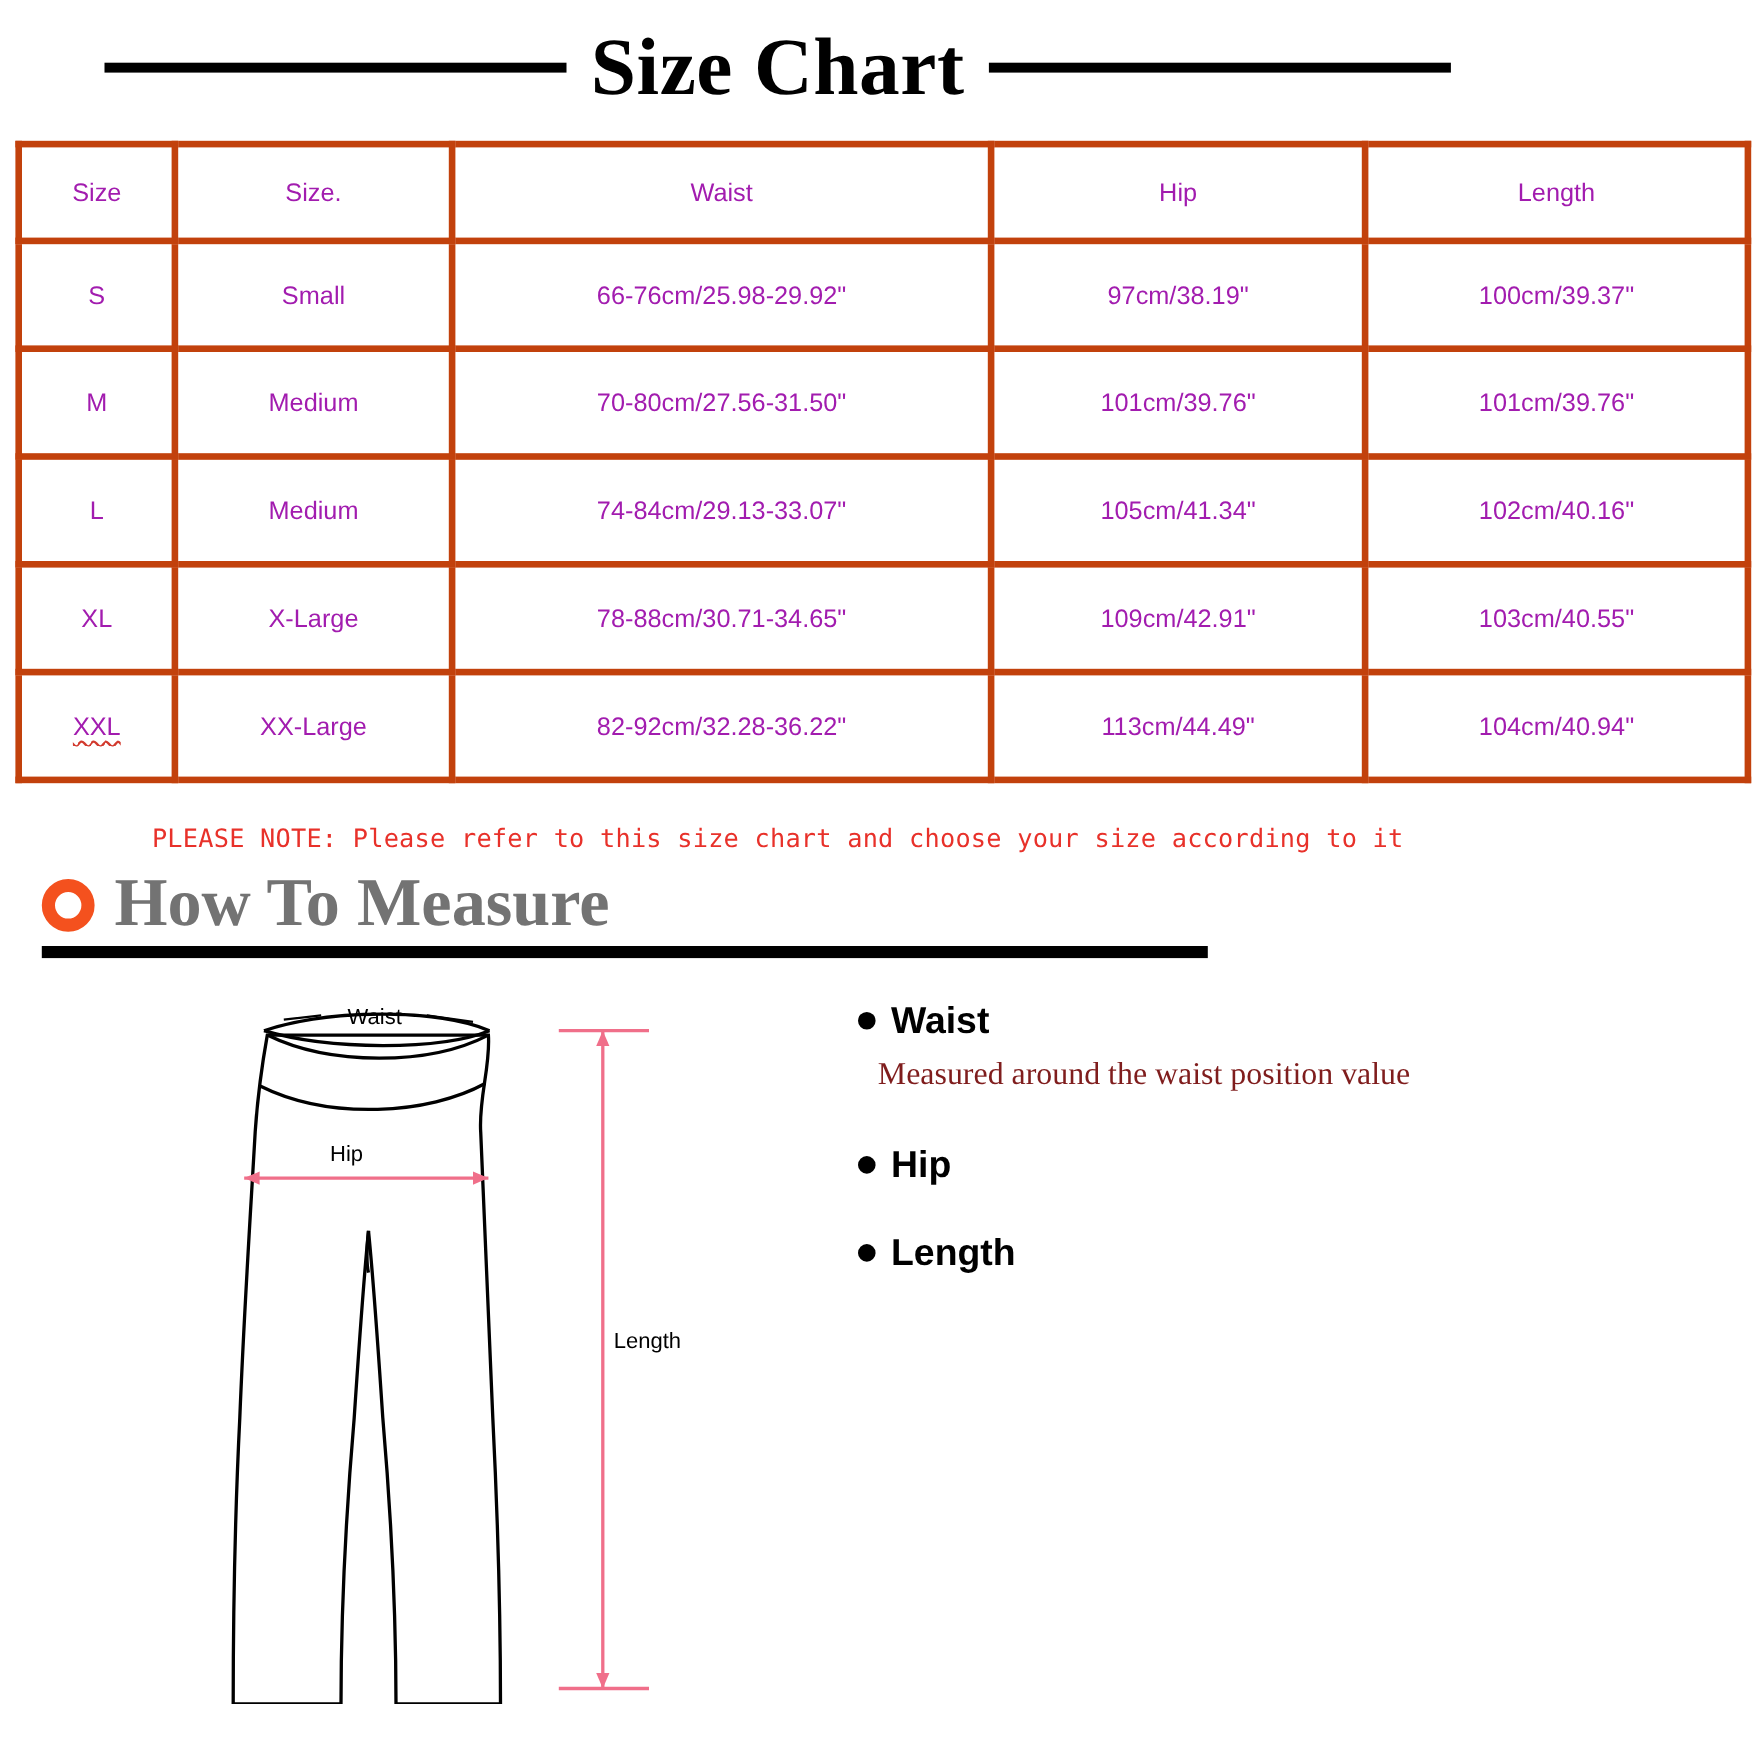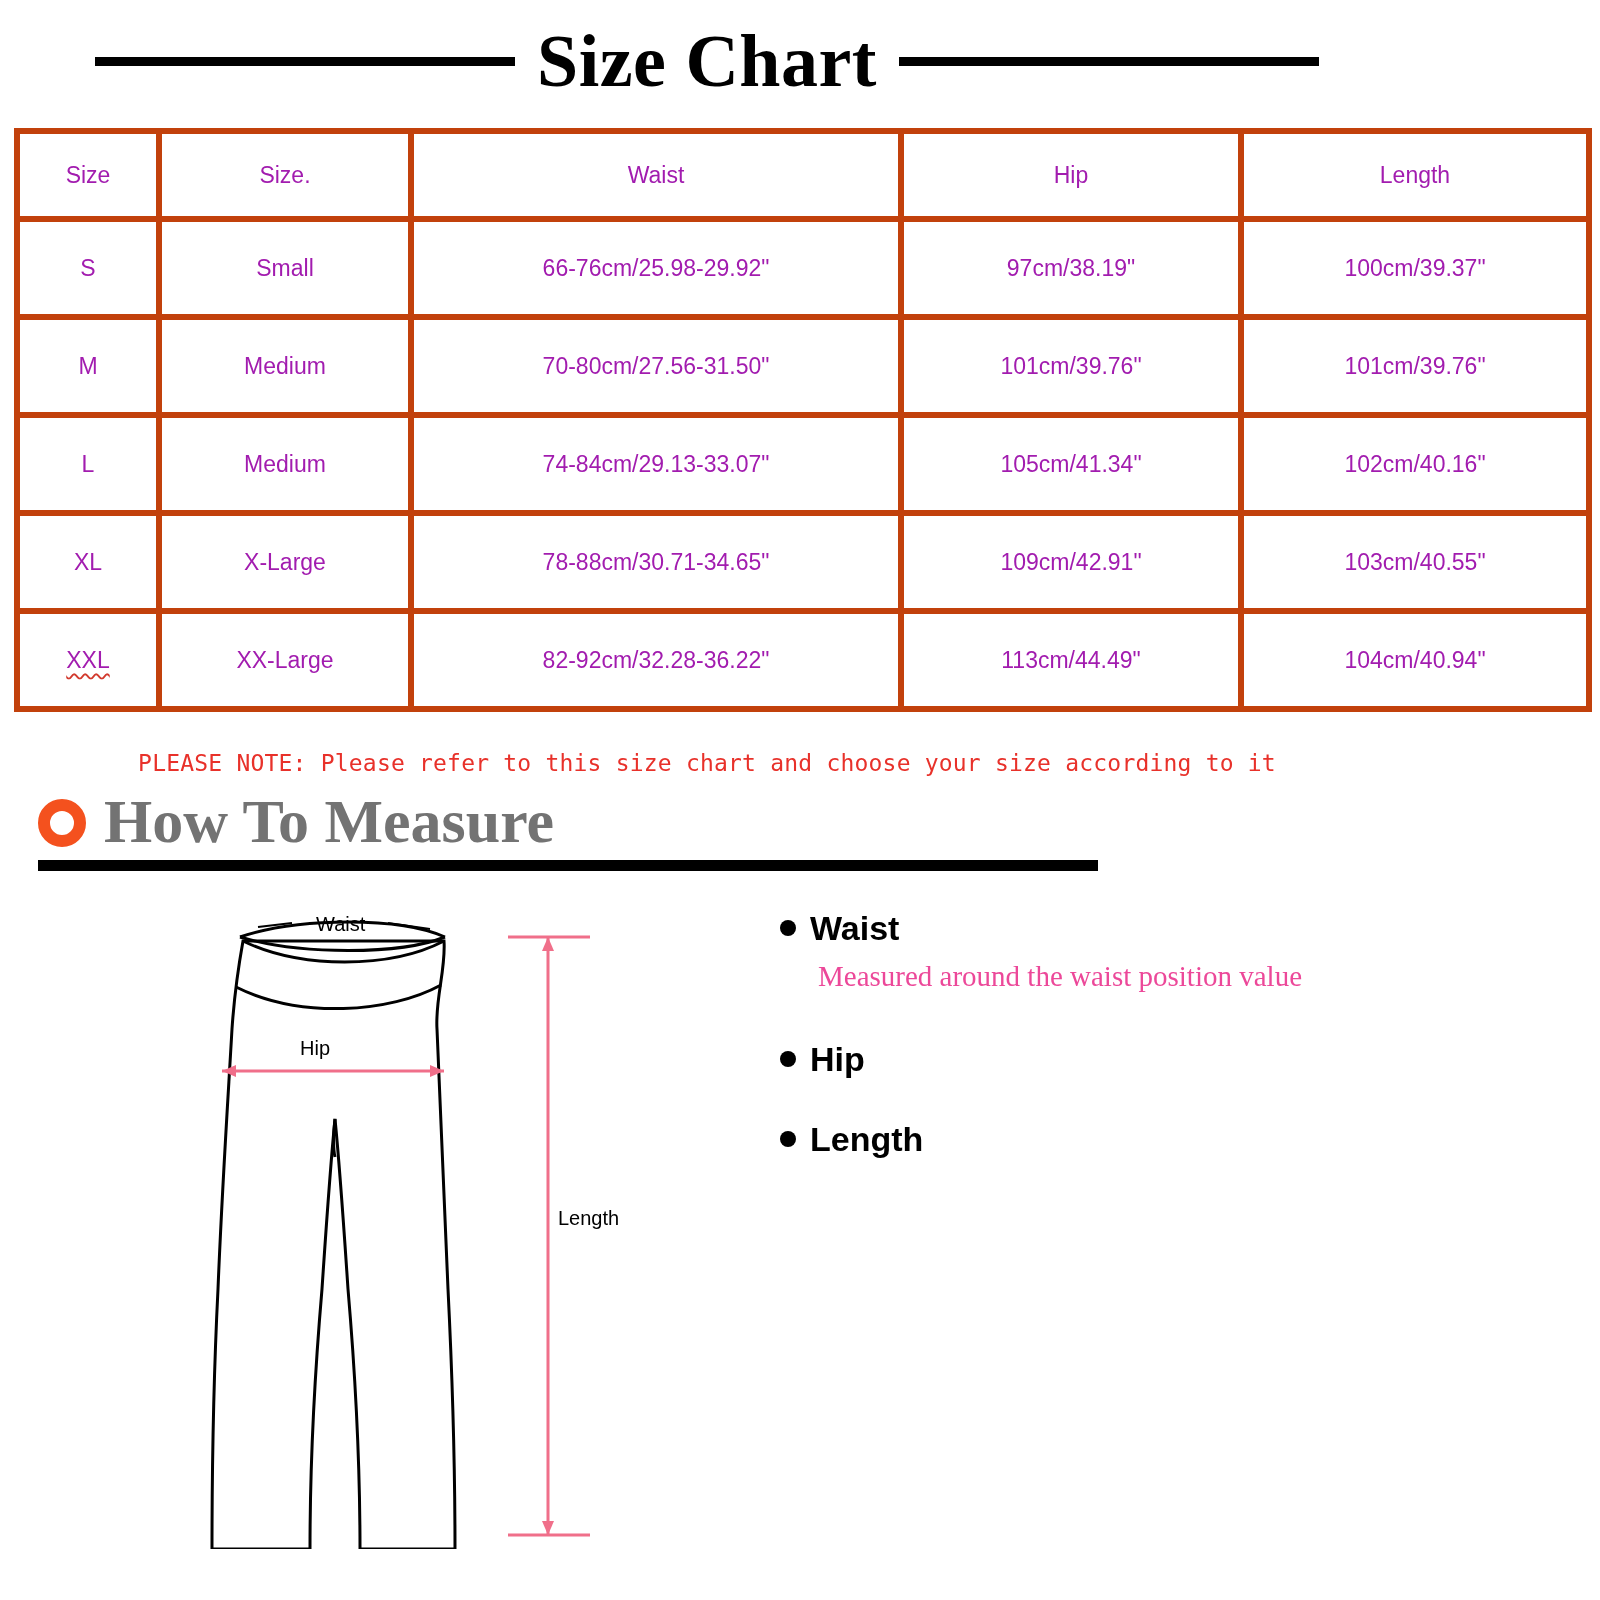--- a/index.html
+++ b/index.html
@@ -138,24 +138,24 @@
   }
   .legend-term {
     font-family: "Liberation Sans", sans-serif;
     font-size: 34px;
     font-weight: 700;
     color: #000;
     line-height: 1;
   }
   .legend-desc {
     margin-top: 12px;
-    margin-left: 38px;
+    margin-left: 18px;
     font-family: "Liberation Serif", serif;
     font-size: 29px;
-    color: #ec4899;
+    color: #7f1d1d;
     line-height: 1.35;
     max-width: 630px;
   }
 </style>
 </head>
 <body>
 
 <div class="page">
 
   <div class="title-row">

